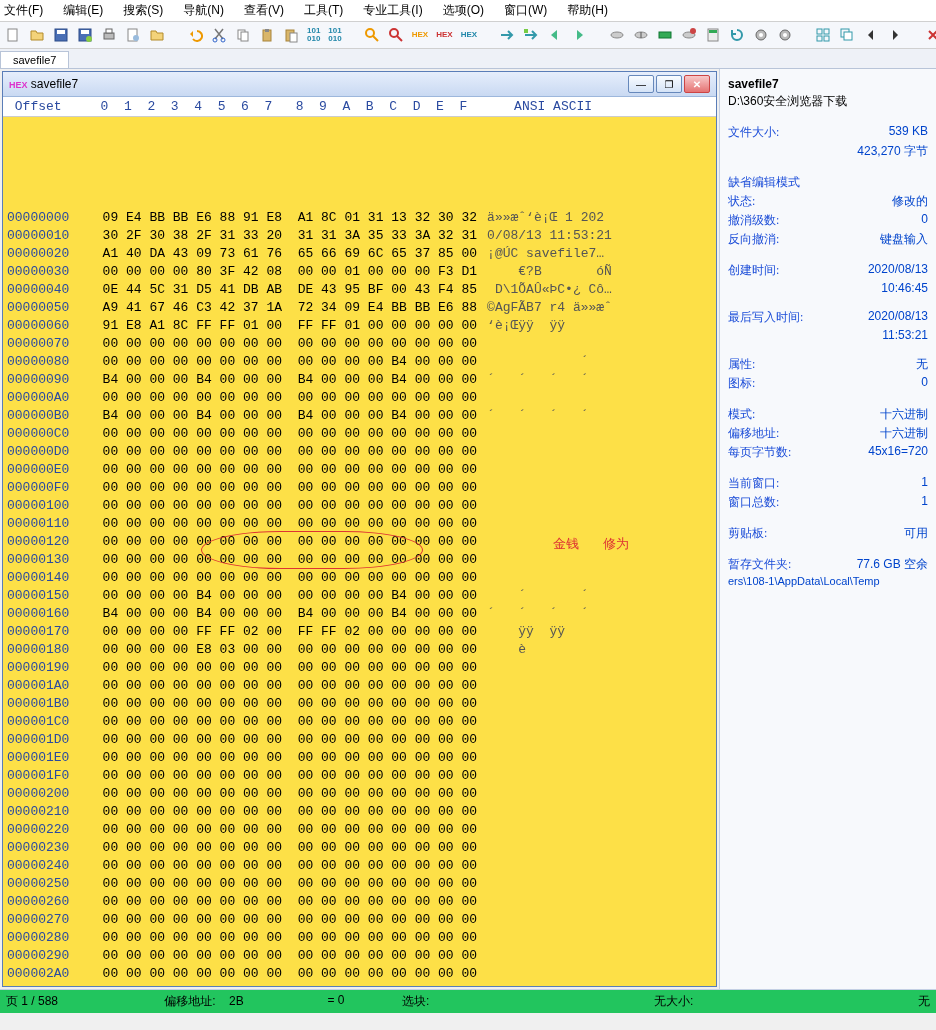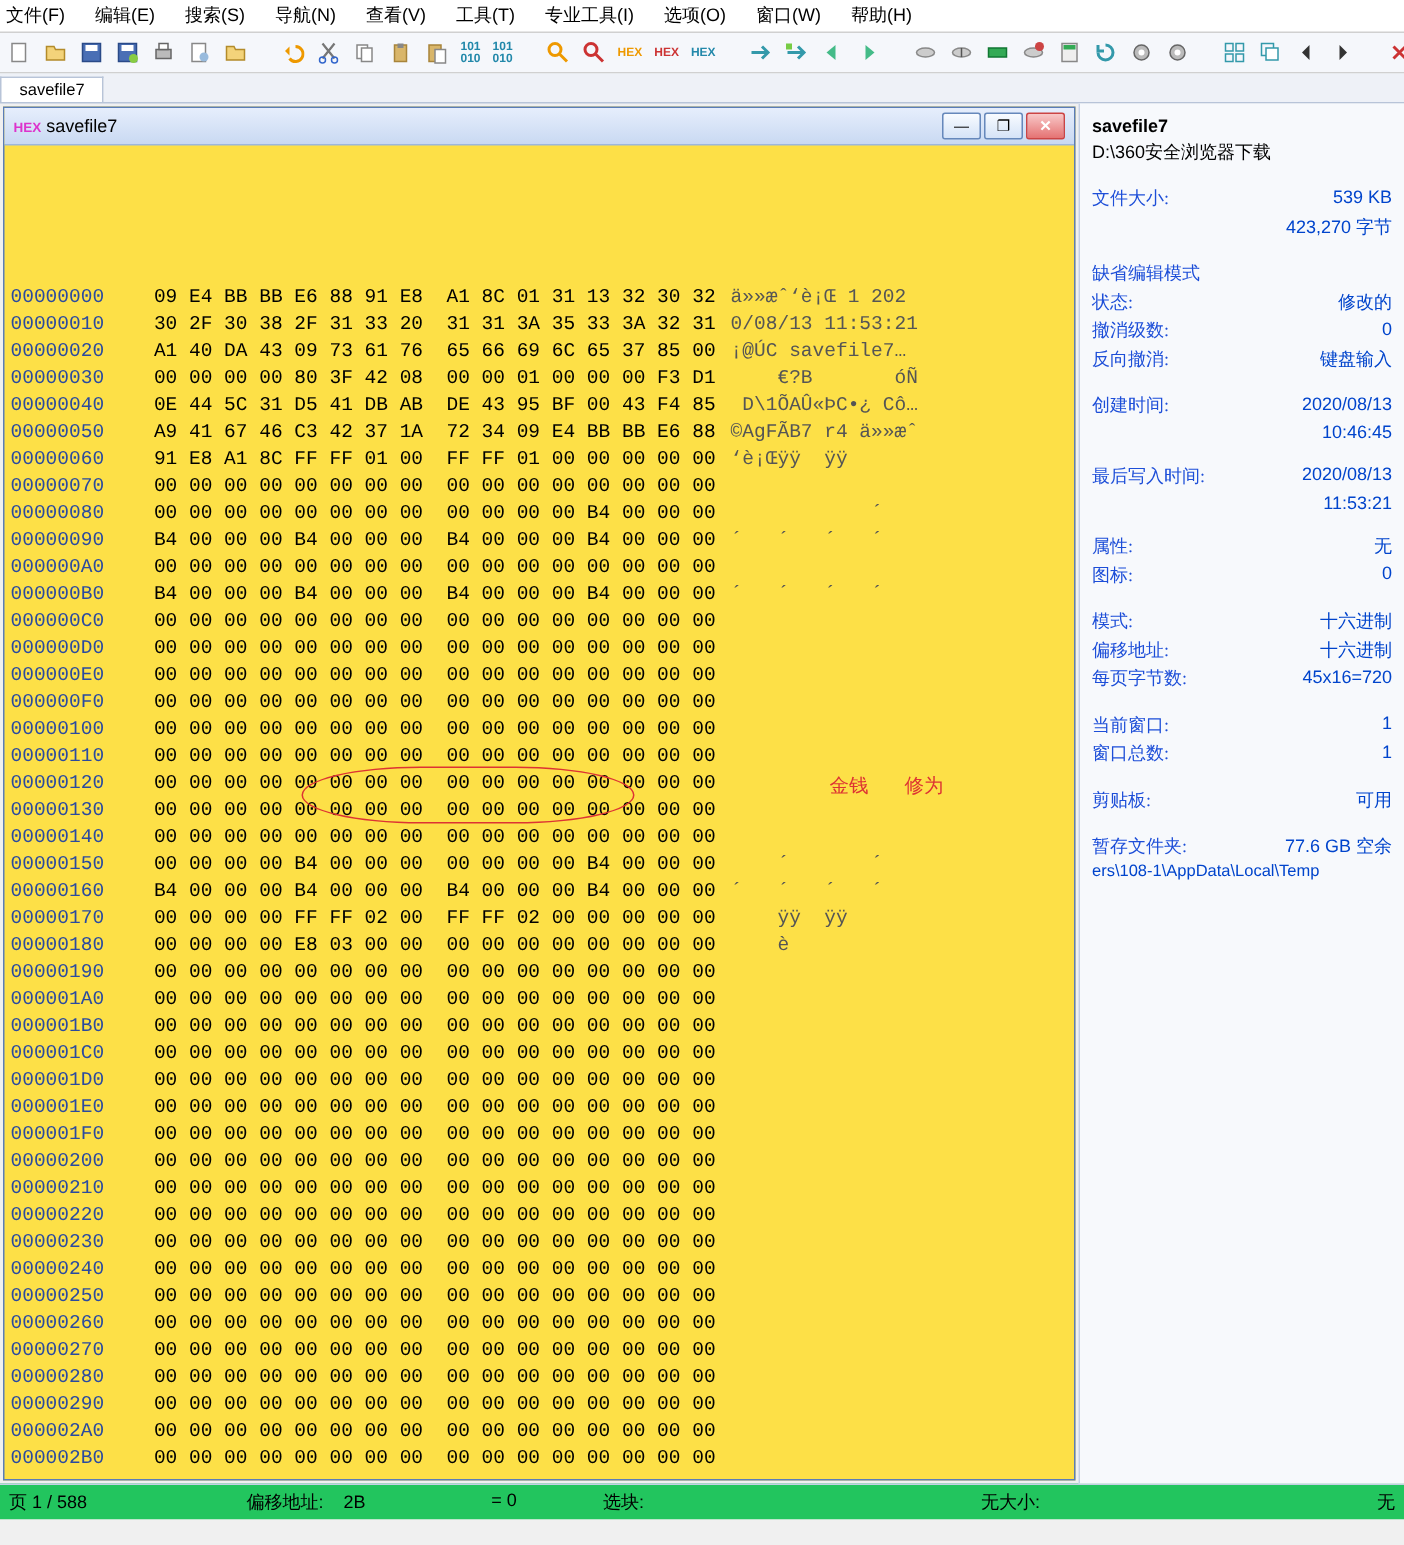--- a/index.html
+++ b/index.html
@@ -264,20 +264,21 @@
 <div class="workspace">
   <div class="doc">
     <div class="doctitle">
       <span><span class="hexico" style="color:#d3c;font-size:9px">HEX</span>&nbsp;<span>savefile7</span></span>
       <div class="winbtns">
         <div class="winbtn">—</div>
         <div class="winbtn">❐</div>
         <div class="winbtn close">✕</div>
       </div>
     </div>
+    <div class="hexhead" id="hexhead"> Offset     0  1  2  3  4  5  6  7   8  9  A  B  C  D  E  F      ANSI ASCII</div>
     <div class="hexbody" id="hexbody">
       
       
       
       
     <div class="hexrow"><span class="off">00000000</span><span class="bytes">  09 E4 BB BB E6 88 91 E8  A1 8C 01 31 13 32 30 32</span><span class="ascii">ä»»æˆ‘è¡Œ 1 202</span></div><div class="hexrow"><span class="off">00000010</span><span class="bytes">  30 2F 30 38 2F 31 33 20  31 31 3A 35 33 3A 32 31</span><span class="ascii">0/08/13 11:53:21</span></div><div class="hexrow"><span class="off">00000020</span><span class="bytes">  A1 40 DA 43 09 73 61 76  65 66 69 6C 65 37 85 00</span><span class="ascii">¡@ÚC savefile7…</span></div><div class="hexrow"><span class="off">00000030</span><span class="bytes">  00 00 00 00 80 3F 42 08  00 00 01 00 00 00 F3 D1</span><span class="ascii">    €?B       óÑ</span></div><div class="hexrow"><span class="off">00000040</span><span class="bytes">  0E 44 5C 31 D5 41 DB AB  DE 43 95 BF 00 43 F4 85</span><span class="ascii"> D\1ÕAÛ«ÞC•¿ Cô…</span></div><div class="hexrow"><span class="off">00000050</span><span class="bytes">  A9 41 67 46 C3 42 37 1A  72 34 09 E4 BB BB E6 88</span><span class="ascii">©AgFÃB7 r4 ä»»æˆ</span></div><div class="hexrow"><span class="off">00000060</span><span class="bytes">  91 E8 A1 8C FF FF 01 00  FF FF 01 00 00 00 00 00</span><span class="ascii">‘è¡Œÿÿ  ÿÿ</span></div><div class="hexrow"><span class="off">00000070</span><span class="bytes">  00 00 00 00 00 00 00 00  00 00 00 00 00 00 00 00</span><span class="ascii"></span></div><div class="hexrow"><span class="off">00000080</span><span class="bytes">  00 00 00 00 00 00 00 00  00 00 00 00 B4 00 00 00</span><span class="ascii">            ´</span></div><div class="hexrow"><span class="off">00000090</span><span class="bytes">  B4 00 00 00 B4 00 00 00  B4 00 00 00 B4 00 00 00</span><span class="ascii">´   ´   ´   ´</span></div><div class="hexrow"><span class="off">000000A0</span><span class="bytes">  00 00 00 00 00 00 00 00  00 00 00 00 00 00 00 00</span><span class="ascii"></span></div><div class="hexrow"><span class="off">000000B0</span><span class="bytes">  B4 00 00 00 B4 00 00 00  B4 00 00 00 B4 00 00 00</span><span class="ascii">´   ´   ´   ´</span></div><div class="hexrow"><span class="off">000000C0</span><span class="bytes">  00 00 00 00 00 00 00 00  00 00 00 00 00 00 00 00</span><span class="ascii"></span></div><div class="hexrow"><span class="off">000000D0</span><span class="bytes">  00 00 00 00 00 00 00 00  00 00 00 00 00 00 00 00</span><span class="ascii"></span></div><div class="hexrow"><span class="off">000000E0</span><span class="bytes">  00 00 00 00 00 00 00 00  00 00 00 00 00 00 00 00</span><span class="ascii"></span></div><div class="hexrow"><span class="off">000000F0</span><span class="bytes">  00 00 00 00 00 00 00 00  00 00 00 00 00 00 00 00</span><span class="ascii"></span></div><div class="hexrow"><span class="off">00000100</span><span class="bytes">  00 00 00 00 00 00 00 00  00 00 00 00 00 00 00 00</span><span class="ascii"></span></div><div class="hexrow"><span class="off">00000110</span><span class="bytes">  00 00 00 00 00 00 00 00  00 00 00 00 00 00 00 00</span><span class="ascii"></span></div><div class="hexrow"><span class="off">00000120</span><span class="bytes">  00 00 00 00 00 00 00 00  00 00 00 00 00 00 00 00</span><span class="ascii"></span></div><div class="hexrow"><span class="off">00000130</span><span class="bytes">  00 00 00 00 00 00 00 00  00 00 00 00 00 00 00 00</span><span class="ascii"></span></div><div class="hexrow"><span class="off">00000140</span><span class="bytes">  00 00 00 00 00 00 00 00  00 00 00 00 00 00 00 00</span><span class="ascii"></span></div><div class="hexrow"><span class="off">00000150</span><span class="bytes">  00 00 00 00 B4 00 00 00  00 00 00 00 B4 00 00 00</span><span class="ascii">    ´       ´</span></div><div class="hexrow"><span class="off">00000160</span><span class="bytes">  B4 00 00 00 B4 00 00 00  B4 00 00 00 B4 00 00 00</span><span class="ascii">´   ´   ´   ´</span></div><div class="hexrow"><span class="off">00000170</span><span class="bytes">  00 00 00 00 FF FF 02 00  FF FF 02 00 00 00 00 00</span><span class="ascii">    ÿÿ  ÿÿ</span></div><div class="hexrow"><span class="off">00000180</span><span class="bytes">  00 00 00 00 E8 03 00 00  00 00 00 00 00 00 00 00</span><span class="ascii">    è</span></div><div class="hexrow"><span class="off">00000190</span><span class="bytes">  00 00 00 00 00 00 00 00  00 00 00 00 00 00 00 00</span><span class="ascii"></span></div><div class="hexrow"><span class="off">000001A0</span><span class="bytes">  00 00 00 00 00 00 00 00  00 00 00 00 00 00 00 00</span><span class="ascii"></span></div><div class="hexrow"><span class="off">000001B0</span><span class="bytes">  00 00 00 00 00 00 00 00  00 00 00 00 00 00 00 00</span><span class="ascii"></span></div><div class="hexrow"><span class="off">000001C0</span><span class="bytes">  00 00 00 00 00 00 00 00  00 00 00 00 00 00 00 00</span><span class="ascii"></span></div><div class="hexrow"><span class="off">000001D0</span><span class="bytes">  00 00 00 00 00 00 00 00  00 00 00 00 00 00 00 00</span><span class="ascii"></span></div><div class="hexrow"><span class="off">000001E0</span><span class="bytes">  00 00 00 00 00 00 00 00  00 00 00 00 00 00 00 00</span><span class="ascii"></span></div><div class="hexrow"><span class="off">000001F0</span><span class="bytes">  00 00 00 00 00 00 00 00  00 00 00 00 00 00 00 00</span><span class="ascii"></span></div><div class="hexrow"><span class="off">00000200</span><span class="bytes">  00 00 00 00 00 00 00 00  00 00 00 00 00 00 00 00</span><span class="ascii"></span></div><div class="hexrow"><span class="off">00000210</span><span class="bytes">  00 00 00 00 00 00 00 00  00 00 00 00 00 00 00 00</span><span class="ascii"></span></div><div class="hexrow"><span class="off">00000220</span><span class="bytes">  00 00 00 00 00 00 00 00  00 00 00 00 00 00 00 00</span><span class="ascii"></span></div><div class="hexrow"><span class="off">00000230</span><span class="bytes">  00 00 00 00 00 00 00 00  00 00 00 00 00 00 00 00</span><span class="ascii"></span></div><div class="hexrow"><span class="off">00000240</span><span class="bytes">  00 00 00 00 00 00 00 00  00 00 00 00 00 00 00 00</span><span class="ascii"></span></div><div class="hexrow"><span class="off">00000250</span><span class="bytes">  00 00 00 00 00 00 00 00  00 00 00 00 00 00 00 00</span><span class="ascii"></span></div><div class="hexrow"><span class="off">00000260</span><span class="bytes">  00 00 00 00 00 00 00 00  00 00 00 00 00 00 00 00</span><span class="ascii"></span></div><div class="hexrow"><span class="off">00000270</span><span class="bytes">  00 00 00 00 00 00 00 00  00 00 00 00 00 00 00 00</span><span class="ascii"></span></div><div class="hexrow"><span class="off">00000280</span><span class="bytes">  00 00 00 00 00 00 00 00  00 00 00 00 00 00 00 00</span><span class="ascii"></span></div><div class="hexrow"><span class="off">00000290</span><span class="bytes">  00 00 00 00 00 00 00 00  00 00 00 00 00 00 00 00</span><span class="ascii"></span></div><div class="hexrow"><span class="off">000002A0</span><span class="bytes">  00 00 00 00 00 00 00 00  00 00 00 00 00 00 00 00</span><span class="ascii"></span></div><div class="hexrow"><span class="off">000002B0</span><span class="bytes">  00 00 00 00 00 00 00 00  00 00 00 00 00 00 00 00</span><span class="ascii"></span></div><div class="ellipse" style="left:198px;top:414px;width:220px;height:36px;"></div><div class="anno" style="left:550px;top:418px;">金钱</div><div class="anno" style="left:600px;top:418px;">修为</div></div>
   </div>
 
   <div class="side">
     <div class="row">

